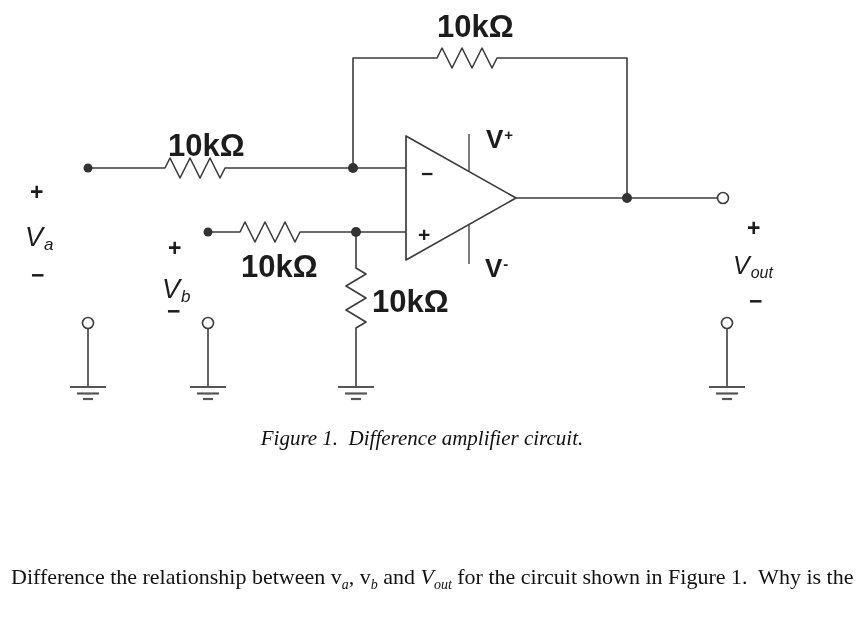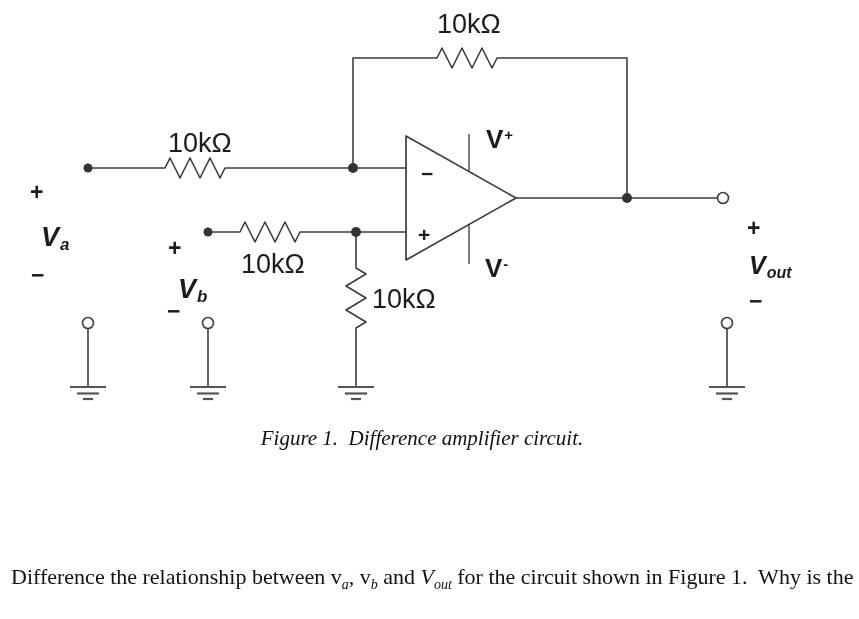--- a/index.html
+++ b/index.html
@@ -3,24 +3,24 @@
 <meta charset="utf-8">
 <style>
   html,body { margin:0; padding:0; background:#ffffff; }
   .page {
     position:relative; width:859px; height:619px; background:#ffffff;
     font-family:"Liberation Sans", sans-serif; color:#1c1c1c; overflow:hidden;
   }
   svg.circuit { position:absolute; left:0; top:0; }
 
   .lbl { position:absolute; white-space:nowrap; color:#1c1c1c; line-height:1; }
-  .rlbl { font-size:27px; font-weight:400; letter-spacing:0px; }
+  .rlbl { font-size:31px; font-weight:700; letter-spacing:0px; }
   .sign { font-size:23px; font-weight:700; }
   .opsign { font-size:21px; font-weight:700; }
-  .vlbl { font-size:27px; font-weight:700; font-style:italic;margin-left:16px; }
+  .vlbl { font-size:27px; font-weight:400; font-style:italic; }
   .vlbl .vsub { font-size:17px; position:relative; top:0.22em; margin-left:1px; }
   .vout-lbl { font-size:25px; }
   .vout-lbl .vsub { font-size:16px; }
   .supply { font-size:26px; font-weight:600; font-style:normal; }
   .supply .vsup { font-size:15px; font-weight:700; position:relative; top:-0.55em; margin-left:1px; }
 
   .caption {
     position:absolute; left:0px; top:426px; width:832px; text-align:center;
     font-family:"Liberation Serif", serif; font-style:italic;
     font-size:21px; color:#111;padding-left:6px;

